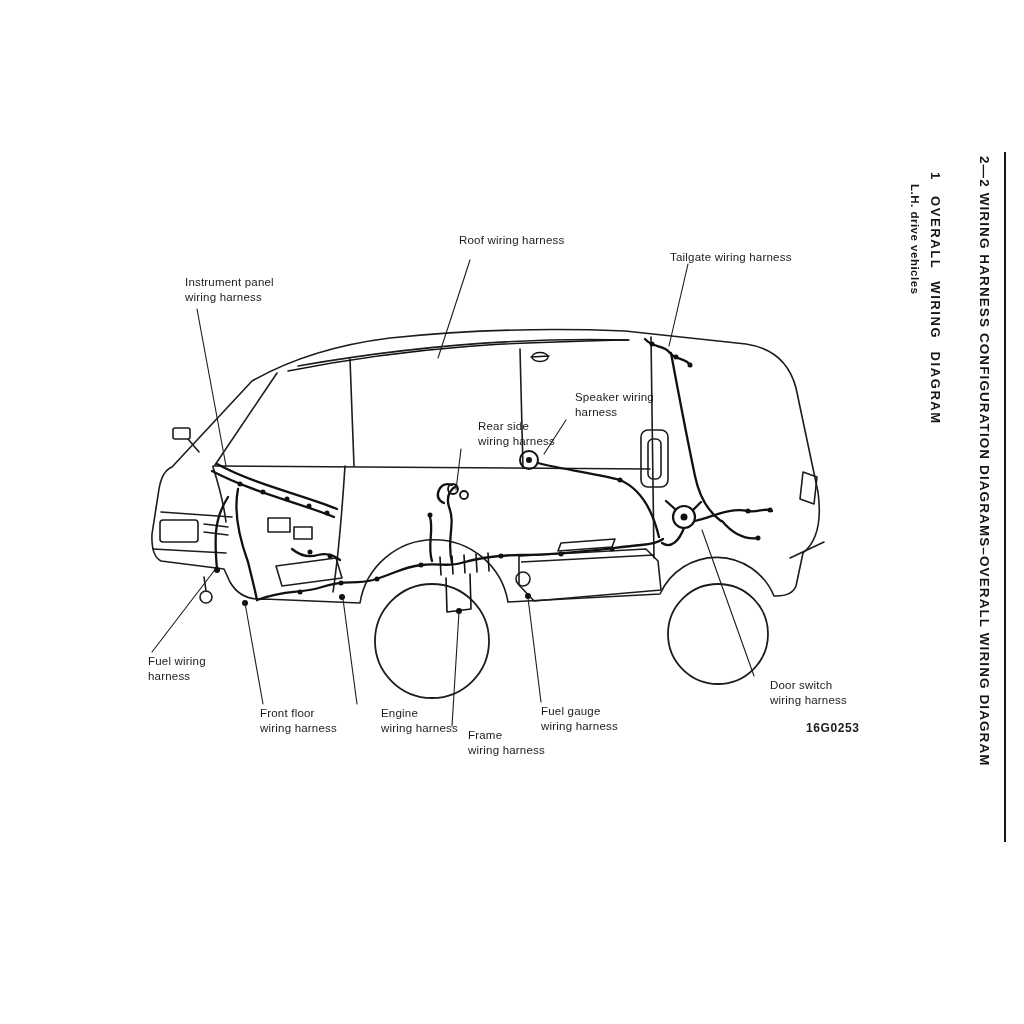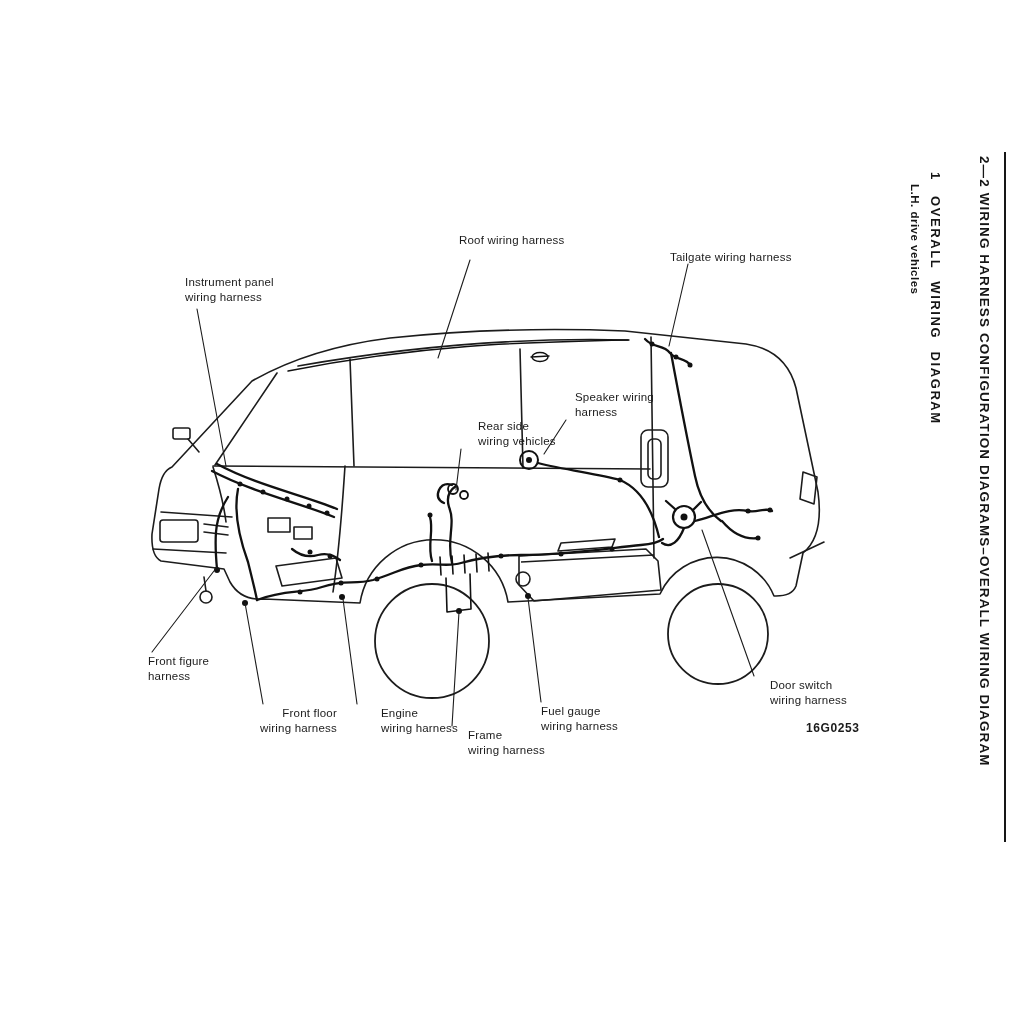--- a/index.html
+++ b/index.html
@@ -175,24 +175,24 @@
     </g>
   </svg>
 
   <div class="fig-label" style="left:418px; top:233px;">Roof wiring harness</div>
   <div class="fig-label" style="left:629px; top:250px;">Tailgate wiring harness</div>
   <div class="fig-label" style="left:144px; top:275px;">Instrument panel
 wiring harness</div>
   <div class="fig-label" style="left:534px; top:390px;">Speaker wiring
 harness</div>
   <div class="fig-label" style="left:437px; top:419px;">Rear side
-wiring vehicles</div>
-  <div class="fig-label" style="left:107px; top:654px;">Front figure
+wiring harness</div>
+  <div class="fig-label" style="left:107px; top:654px;">Fuel wiring
 harness</div>
-  <div class="fig-label" style="left:219px; top:706px;text-align:right;">Front floor
+  <div class="fig-label" style="left:219px; top:706px;">Front floor
 wiring harness</div>
   <div class="fig-label" style="left:340px; top:706px;">Engine
 wiring harness</div>
   <div class="fig-label" style="left:427px; top:728px;">Frame
 wiring harness</div>
   <div class="fig-label" style="left:500px; top:704px;">Fuel gauge
 wiring harness</div>
   <div class="fig-label" style="left:729px; top:678px;">Door switch
 wiring harness</div>
 

